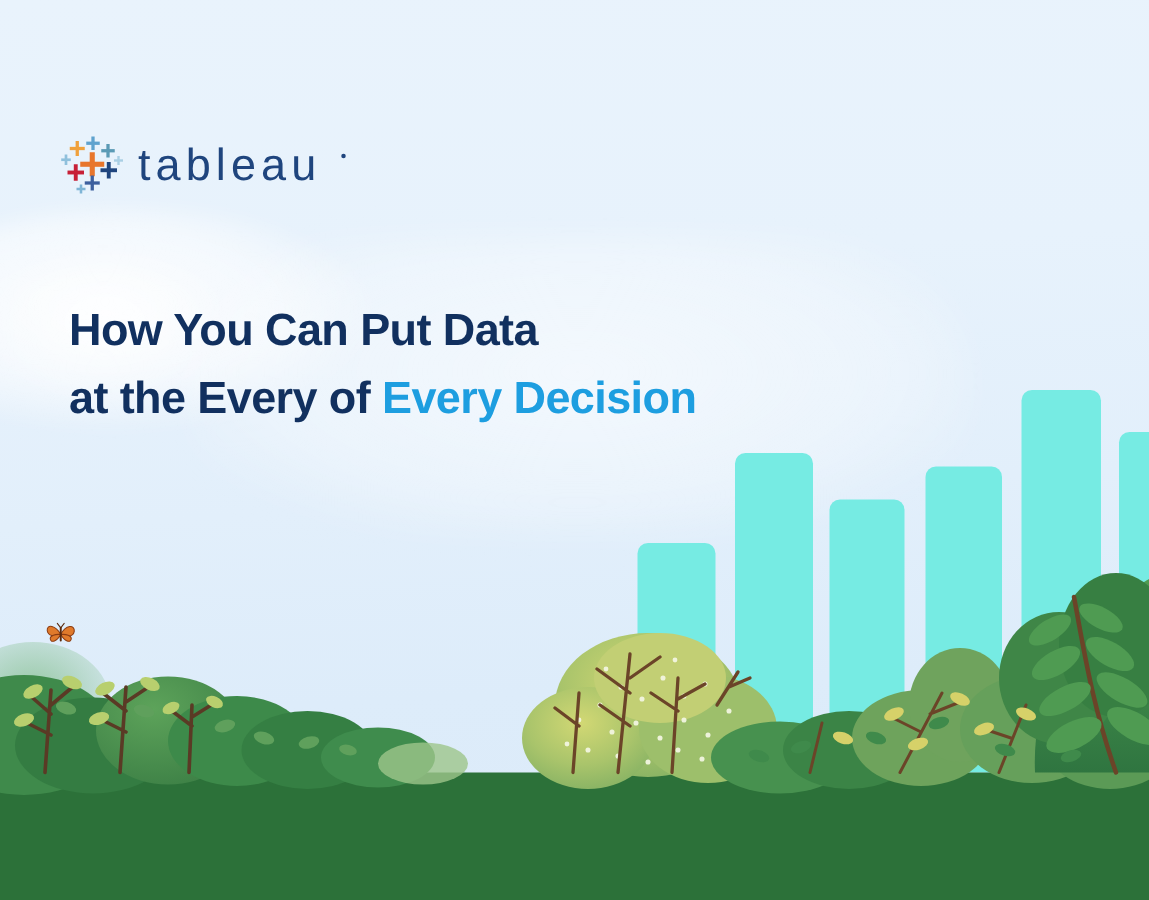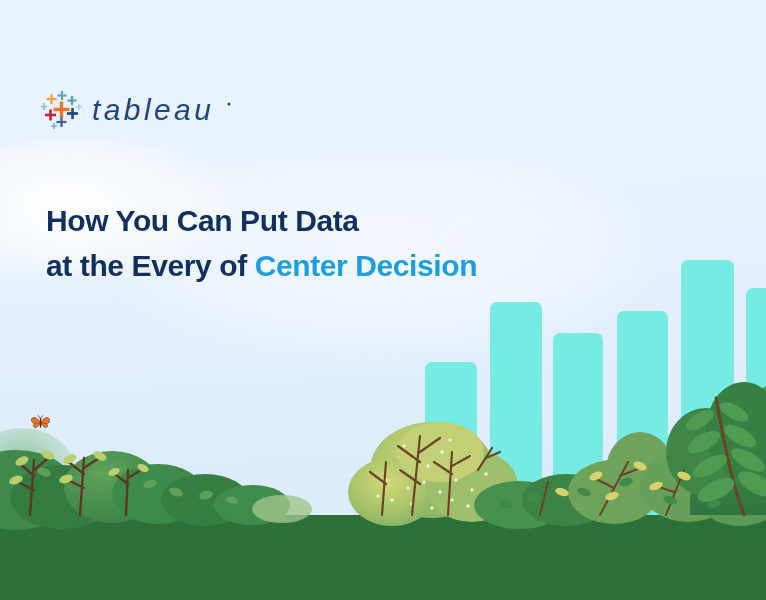--- a/index.html
+++ b/index.html
@@ -33,21 +33,21 @@
   }
   .panel-soft {
     position:absolute; left:120px; top:158px;
     width:530px; height:200px;
     background:radial-gradient(ellipse at 50% 45%, rgba(255,255,255,.55) 0%, rgba(255,255,255,.30) 55%, rgba(255,255,255,0) 80%);
     border-radius:100px;
     filter:blur(10px);
   }
 
   
-  .logo { position:absolute; left:40px; top:88px; width:200px; height:46px;font-style:italic; }
+  .logo { position:absolute; left:40px; top:88px; width:200px; height:46px; }
   .logo-mark { position:absolute; left:0; top:0; width:44px; height:44px; }
   .logo-word { position:absolute; left:52px; top:2px; width:150px; height:40px; }
 
   
   .headline {
     position:absolute; left:46px; top:198px;
     font-size:30px;
     font-weight:bold;
     line-height:45px;
     letter-spacing:-0.4px;
@@ -306,16 +306,16 @@
     </svg>
 
     <svg class="logo-word" viewBox="0 0 150 40" aria-hidden="true">
       <text x="0" y="30" font-family="'Liberation Sans', sans-serif" font-size="30" letter-spacing="3.4" fill="#1f457e">tableau</text>
       <circle cx="137" cy="14" r="1.5" fill="#1f457e"></circle>
     </svg>
   </div>
 
   <h1 class="headline">
     <span class="line">How You Can Put Data</span>
-    <span class="line"><span>at the Every of </span><span class="hl-accent">Center Decision</span></span>
+    <span class="line"><span>at the Every of </span><span class="hl-accent">Every Decision</span></span>
   </h1>
 
 </div>
 
 </body></html>

